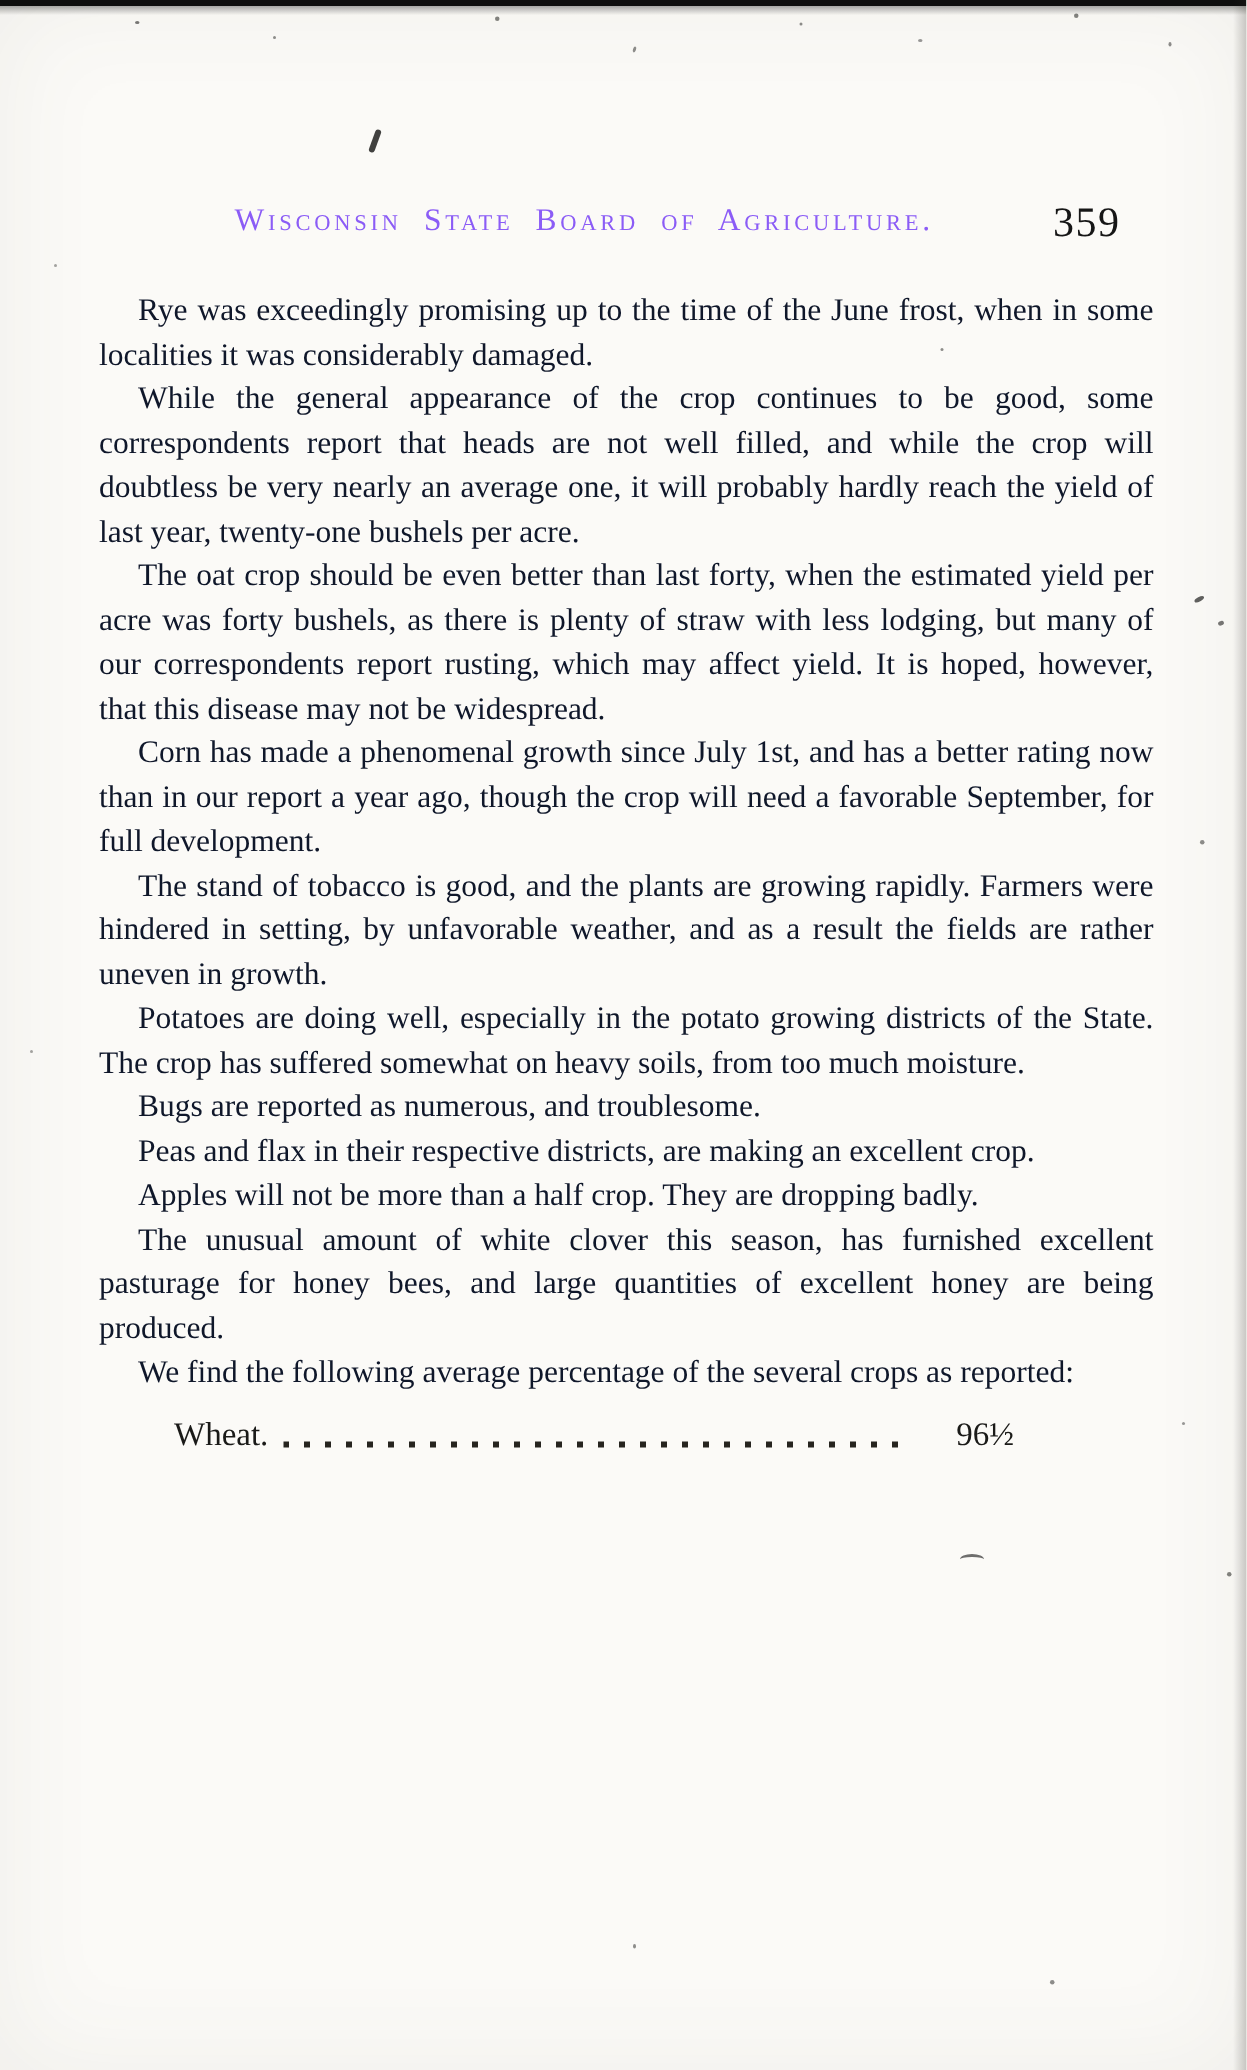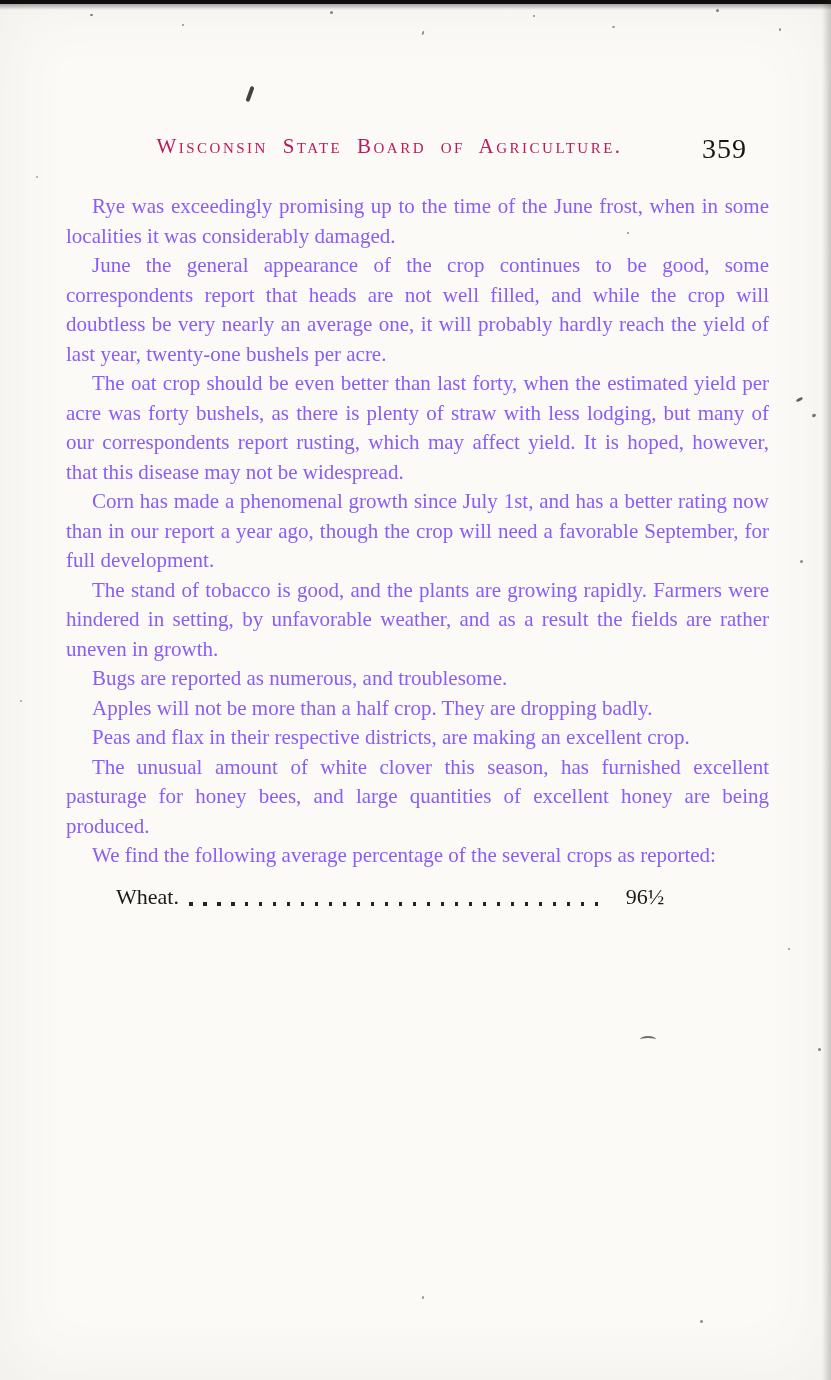--- a/index.html
+++ b/index.html
@@ -33,47 +33,47 @@
     position: absolute; width: 16px; height: 7px;
     border-top: 2px solid #333; border-radius: 50% 50% 0 0;
     background: transparent;
   }
   
   .header { position: relative; margin: 134px 58px 14px 66px; height: 30px; }
   .page-title {
     display: block; text-align: center;
     font-variant: small-caps;
     font-size: 21px; letter-spacing: 2.5px; word-spacing: 7px;
-    color: #be185d; padding-right: 60px;
+    color: #8b5cf6; padding-right: 60px;
   }
   .page-number {
     position: absolute; right: 26px; top: -1px;
     font-size: 28px; letter-spacing: 1px; color: #161616;
   }
   
   .content { padding: 14px 62px 0 66px; }
   .content p {
     margin: 0;
     font-size: 21px;
     line-height: 29.5px;
     text-align: justify;
     text-indent: 26px;
-    color: #8b5cf6;
+    color: #0f172a;
   }
   
   .crop-list { margin: 7px 0 0 50px; width: 560px; }
   .crop-row {
     display: flex; align-items: baseline;
     font-size: 22px; line-height: 37px; color: #1a1a18;
   }
   .dot-leader {
     flex: 1; height: 4px; margin: 0 10px 9px 10px; align-self: flex-end;
     background-image: repeating-linear-gradient(to right, #26241f 0 3.5px, transparent 3.5px 14px);
   }
-  .crop-value { min-width: 62px; text-align: center; }
+  .crop-value { min-width: 62px; text-align: right; }
 </style>
 </head>
 <body>
 
 <div class="page">
 
   <div class="top-edge"></div>
   <div class="top-edge-shadow"></div>
   <div class="right-edge"></div>
 
@@ -98,27 +98,28 @@
   <div class="speckle" style="left:36px;top:176px;width:2px;height:2px;opacity:.4"></div>
   <div class="speckle" style="left:20px;top:700px;width:2px;height:2px;opacity:.4"></div>
 
   <div class="header">
     <span class="page-title">Wisconsin State Board of Agriculture.</span>
     <span class="page-number">359</span>
   </div>
 
   <div class="content">
     <p>Rye was exceedingly promising up to the time of the June frost, when in some localities it was considerably damaged.</p>
-    <p>June the general appearance of the crop continues to be good, some correspondents report that heads are not well filled, and while the crop will doubtless be very nearly an average one, it will probably hardly reach the yield of last year, twenty-one bushels per acre.</p>
+    <p>While the general appearance of the crop continues to be good, some correspondents report that heads are not well filled, and while the crop will doubtless be very nearly an average one, it will probably hardly reach the yield of last year, twenty-one bushels per acre.</p>
     <p>The oat crop should be even better than last forty, when the estimated yield per acre was forty bushels, as there is plenty of straw with less lodging, but many of our correspondents report rusting, which may affect yield. It is hoped, however, that this disease may not be widespread.</p>
     <p>Corn has made a phenomenal growth since July 1st, and has a better rating now than in our report a year ago, though the crop will need a favorable September, for full development.</p>
     <p>The stand of tobacco is good, and the plants are growing rapidly. Farmers were hindered in setting, by unfavorable weather, and as a result the fields are rather uneven in growth.</p>
+    <p>Potatoes are doing well, especially in the potato growing districts of the State. The crop has suffered somewhat on heavy soils, from too much moisture.</p>
     <p>Bugs are reported as numerous, and troublesome.</p>
+    <p>Peas and flax in their respective districts, are making an excellent crop.</p>
     <p>Apples will not be more than a half crop. They are dropping badly.</p>
-    <p>Peas and flax in their respective districts, are making an excellent crop.</p>
     <p>The unusual amount of white clover this season, has furnished excellent pasturage for honey bees, and large quantities of excellent honey are being produced.</p>
     <p>We find the following average percentage of the several crops as reported:</p>
 
     <div class="crop-list">
       <div class="crop-row">
         <span class="crop-label">Wheat.</span>
         <span class="dot-leader"></span>
         <span class="crop-value">96½</span>
       </div>
     </div>

